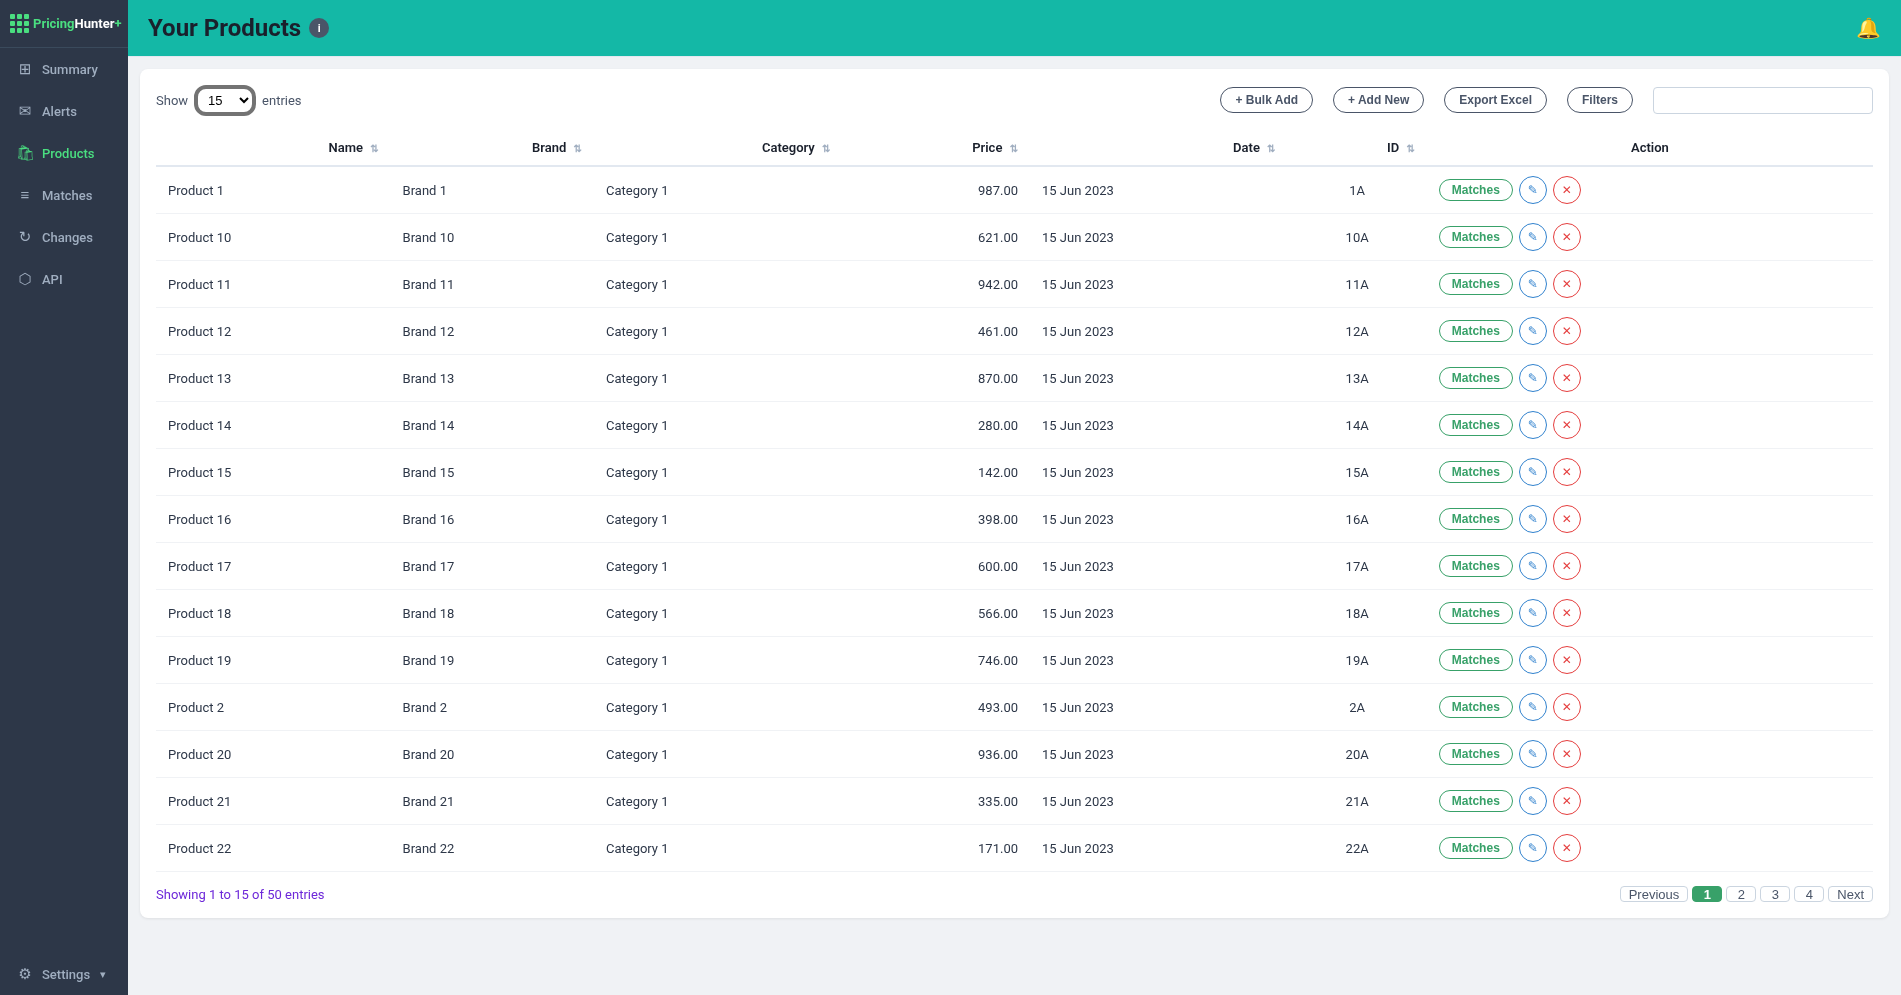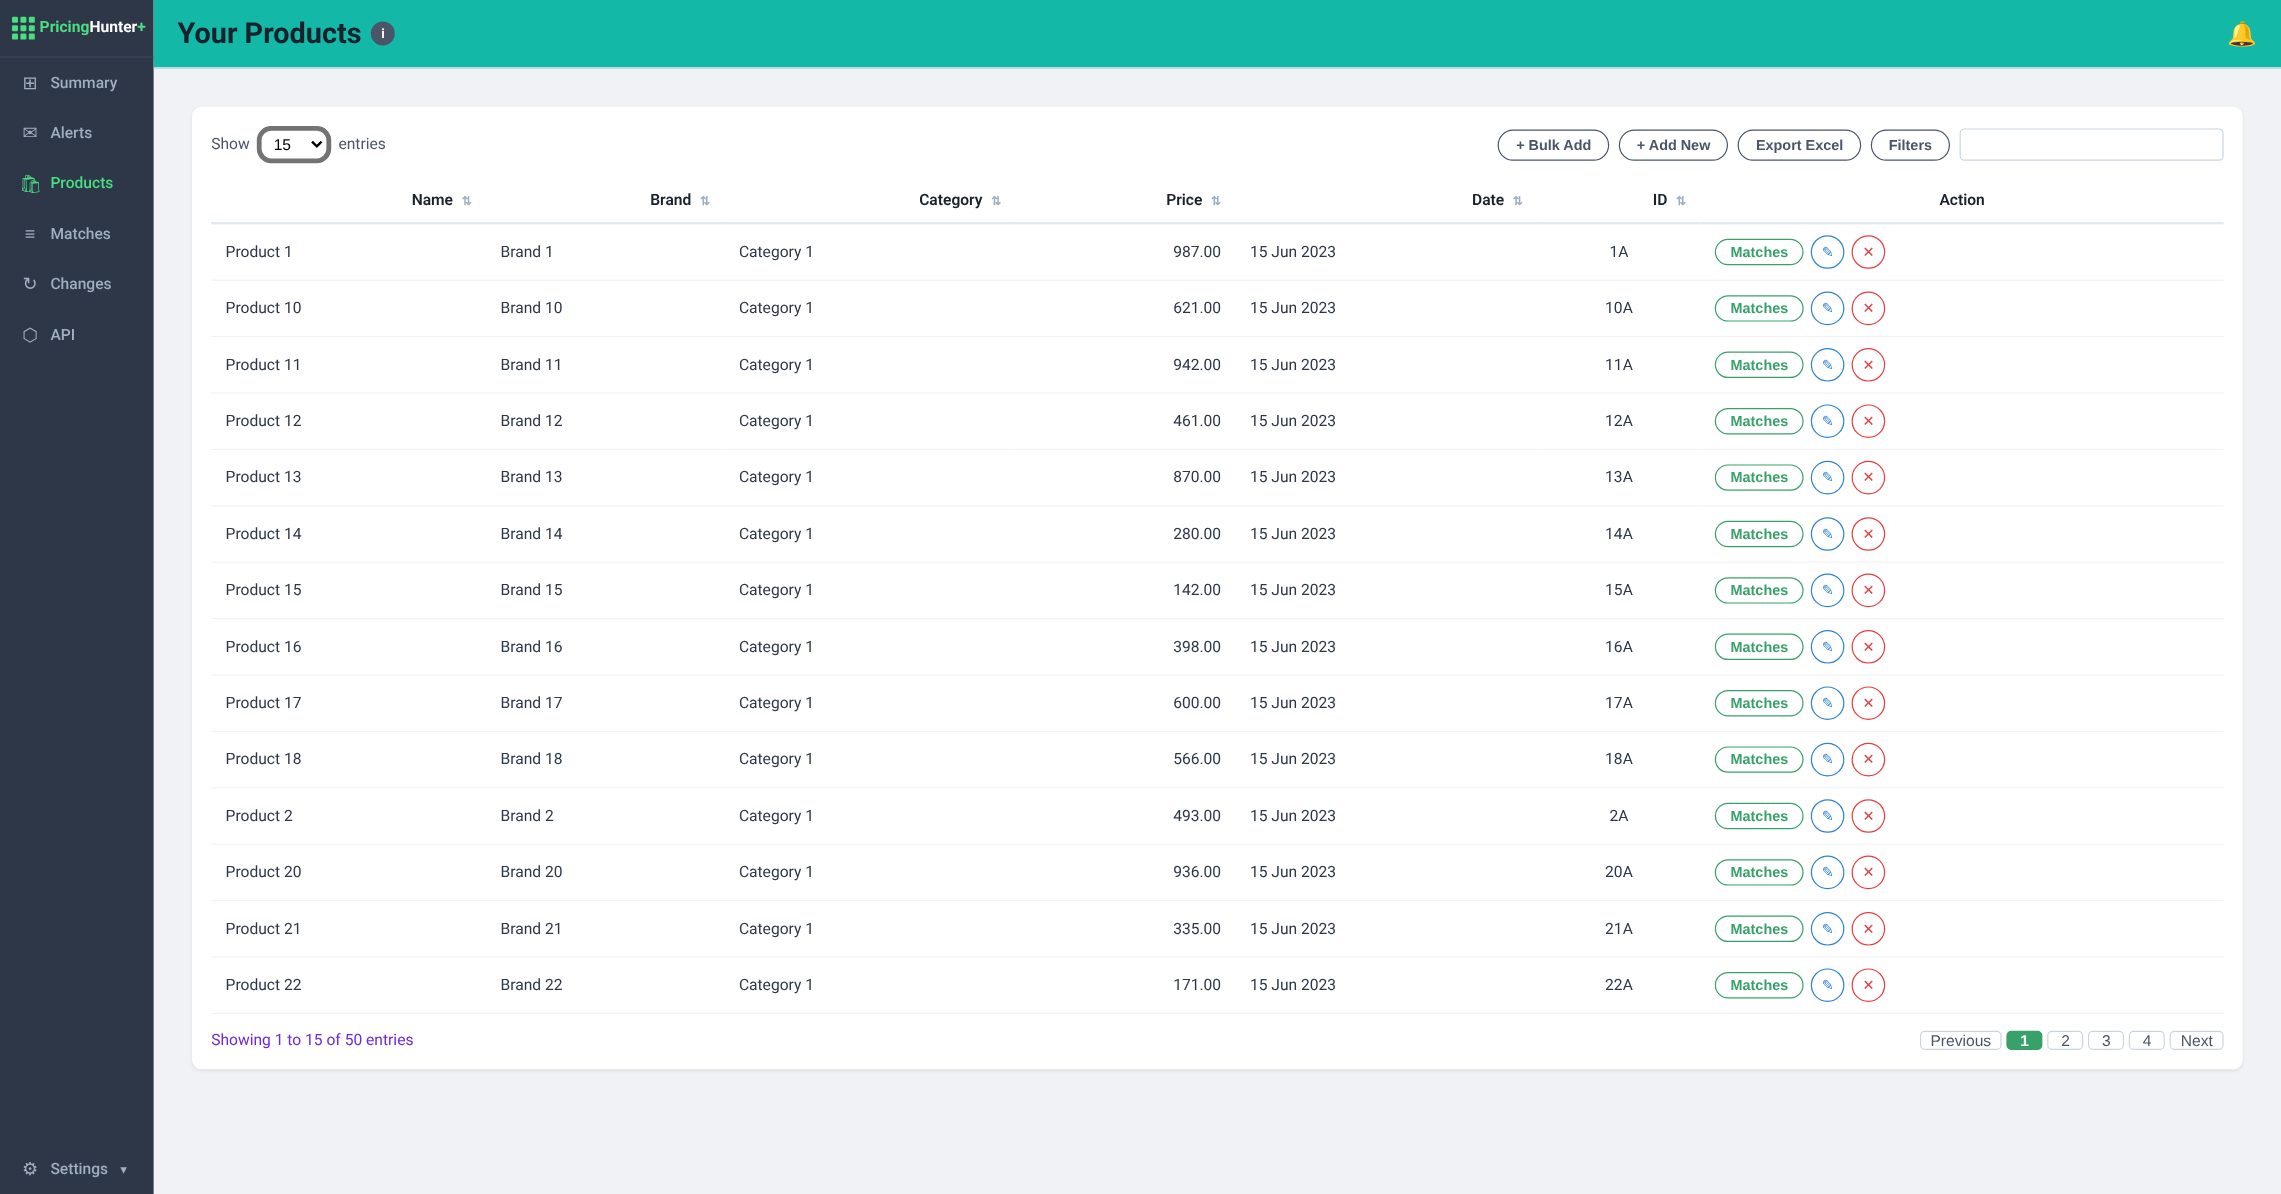--- a/index.html
+++ b/index.html
@@ -79,21 +79,21 @@
       display: inline-flex;
       align-items: center;
       justify-content: center;
       cursor: pointer;
     }
     .bell-icon { font-size: 20px; color: #4a5568; cursor: pointer; }
 
     #content {
       flex: 1;
       overflow-y: auto;
-      padding: 32px;
+      padding: 12px;
     }
     .table-container {
       background: #fff;
       border-radius: 8px;
       padding: 16px;
       box-shadow: 0 1px 3px rgba(0,0,0,0.08);
     }
 
     
     .toolbar {
@@ -111,22 +111,22 @@
     }
     .entries-select {
       border: 4px solid #737373;
       border-radius: 12px;
       padding: 3px 6px;
       font-size: 13px;
       background: #fff;
     }
     .toolbar-right {
       display: flex;
-      align-items: center;
-      gap: 8px;
+      align-items: flex-start;
+      gap: 20px;
     }
     .btn-outline {
       border: 1.5px solid #4a5568;
       background: #fff;
       color: #4a5568;
       border-radius: 20px;
       padding: 5px 14px;
       font-size: 12px;
       font-weight: 600;
       cursor: pointer;
@@ -490,20 +490,39 @@
           <button class="btn-edit">
             <span>✎</span>
           </button>
           <button class="btn-delete">
             <span>✕</span>
           </button>
         </div>
       </td>
     </tr>
             <tr>
+      <td>Product 19</td>
+      <td>Brand 19</td>
+      <td>Category 1</td>
+      <td class="price">746.00</td>
+      <td>15 Jun 2023</td>
+      <td class="id">19A</td>
+      <td>
+        <div class="action-cell">
+          <button class="btn-matches">Matches</button>
+          <button class="btn-edit">
+            <span>✎</span>
+          </button>
+          <button class="btn-delete">
+            <span>✕</span>
+          </button>
+        </div>
+      </td>
+    </tr>
+            <tr>
       <td>Product 2</td>
       <td>Brand 2</td>
       <td>Category 1</td>
       <td class="price">493.00</td>
       <td>15 Jun 2023</td>
       <td class="id">2A</td>
       <td>
         <div class="action-cell">
           <button class="btn-matches">Matches</button>
           <button class="btn-edit">

